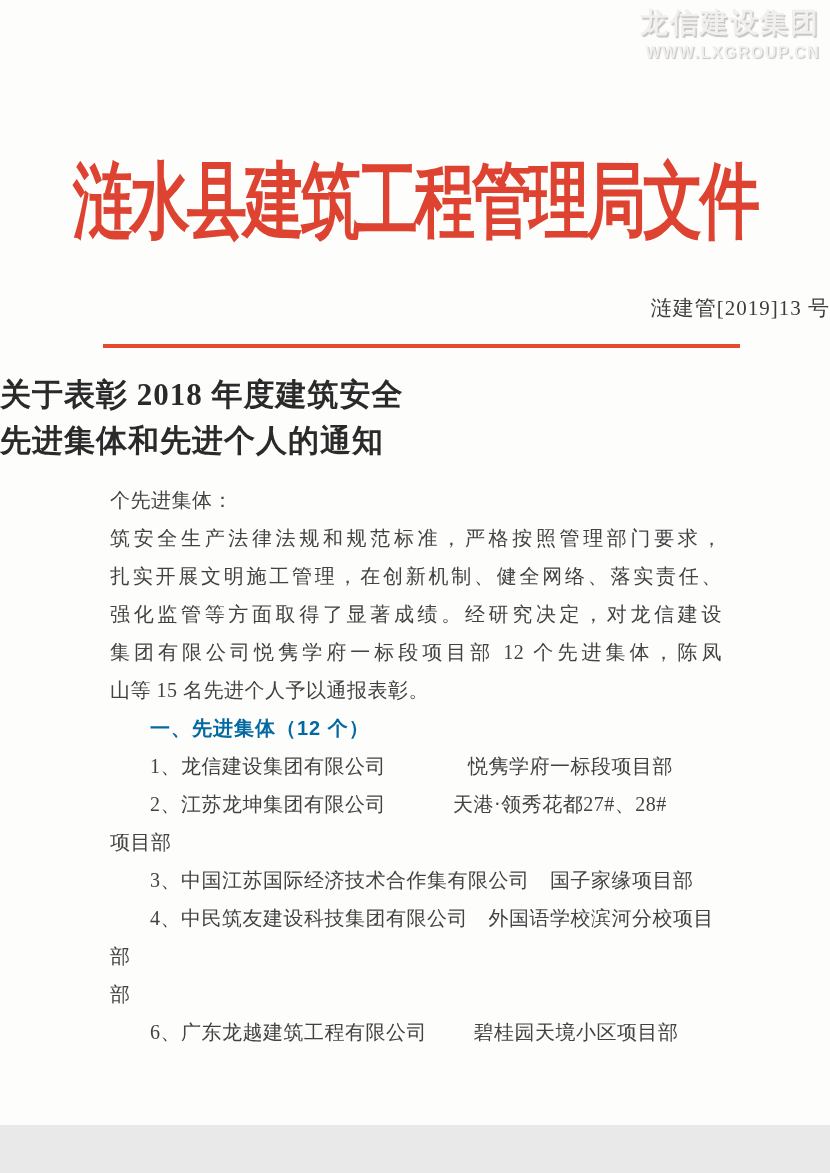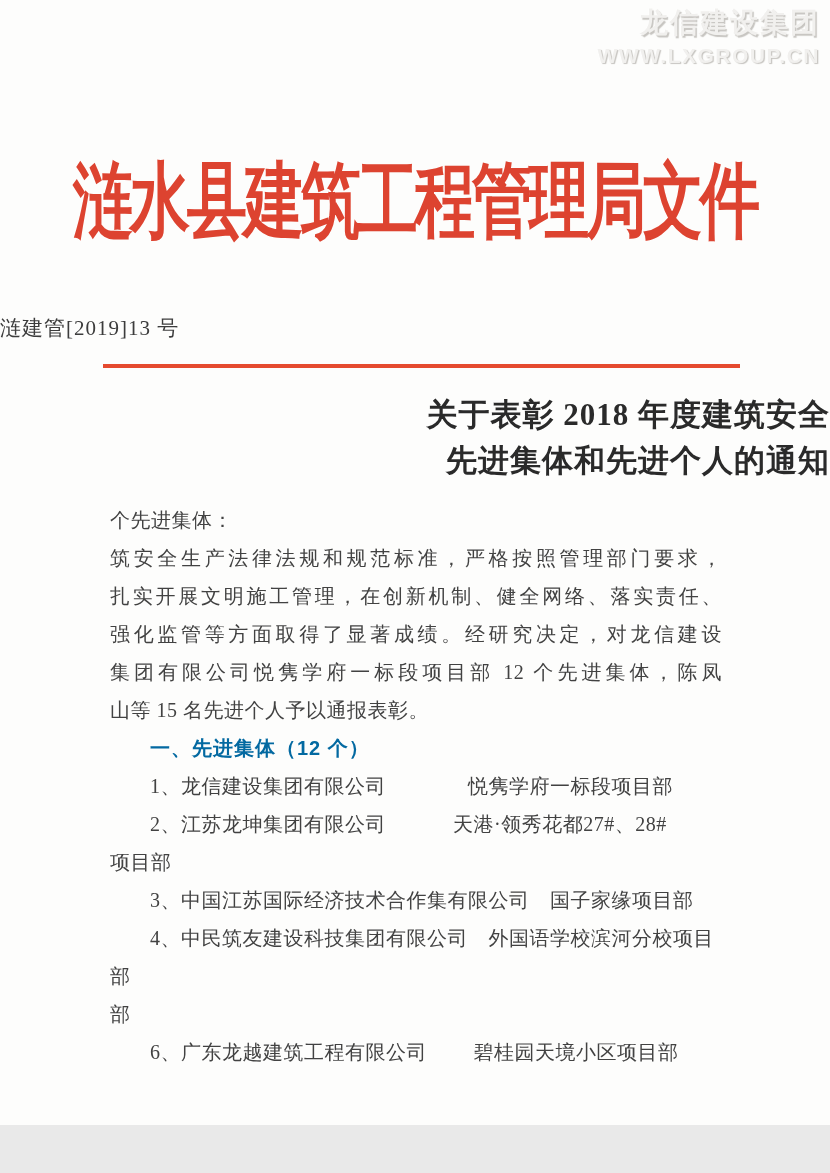--- a/index.html
+++ b/index.html
@@ -31,21 +31,21 @@
     display: block;
     font-size: 28px;
     font-weight: 700;
     letter-spacing: 2px;
     color: #f1f0ee;
     text-shadow: 1.5px 1.5px 1px #c7c5c1, -0.5px -0.5px 0 #ffffff;
   }
   .watermark .wm-site {
     display: block;
     margin-top: 2px;
-    font-size: 21px;
+    font-size: 16px;
     font-weight: 700;
     letter-spacing: 1.5px;
     color: #f1f0ee;
     text-shadow: 1.2px 1.2px 1px #c7c5c1, -0.5px -0.5px 0 #ffffff;
   }
 
   
   .agency-title {
     margin: 0;
     padding-top: 160px;
@@ -57,43 +57,42 @@
     line-height: 1;
     color: #dd4330;
     white-space: nowrap;
   }
   .agency-title .stretch {
     display: inline-block;
     transform: scaleY(1.38);
     transform-origin: top center;
   }
   .doc-number {
-    margin-top: 44px;
-    text-align: left;
+    margin-top: 24px;
+    text-align: right;
     font-size: 21px;
     color: #3c3c3c;
     letter-spacing: 1px;
   }
   .red-rule {
     margin: 22px 0 0 103px;
     width: 637px;
     height: 4px;
     background: #e54a2f;
   }
 
   
   .doc-title {
     margin-top: 24px;
-    text-align: right;
+    text-align: left;
     font-size: 31px;
     font-weight: 700;
     line-height: 46px;
     color: #2a2a2a;
     letter-spacing: 1px;
-    margin-left: 12px;
   }
 
   
   .body {
     margin-top: 17px;
     padding: 0 108px 0 110px;
     font-size: 20px;
     line-height: 38px;
     color: #424242;
     letter-spacing: 0.5px;

